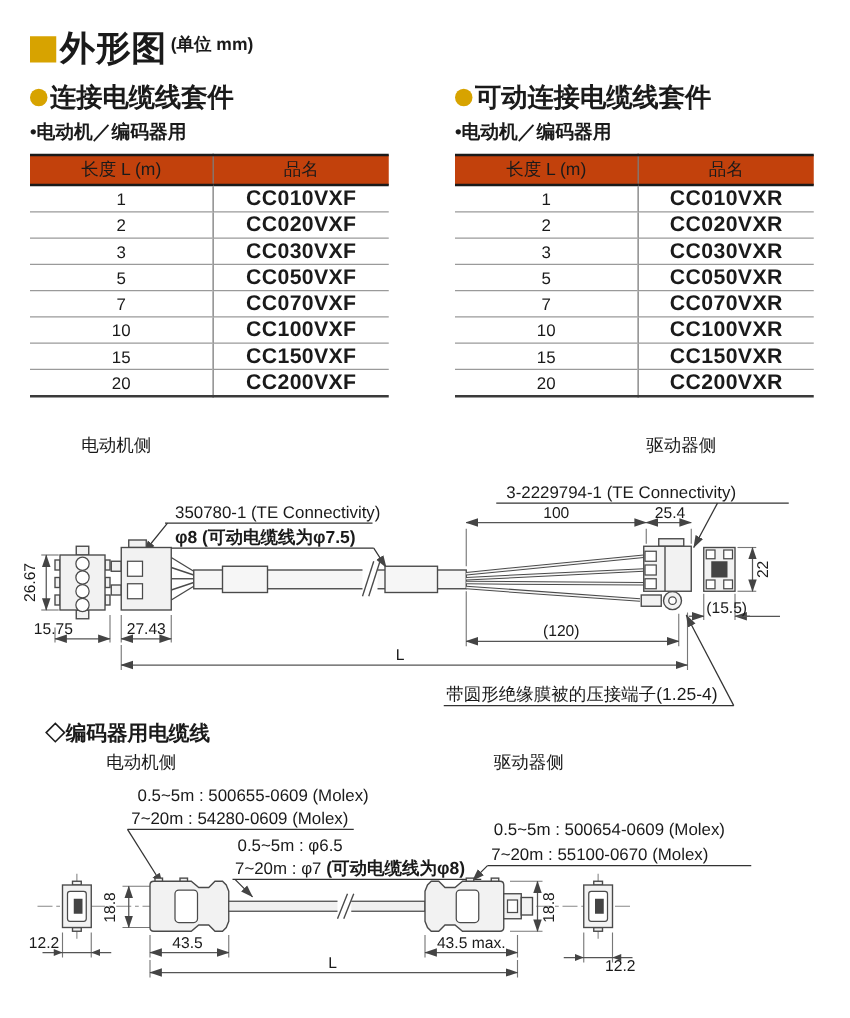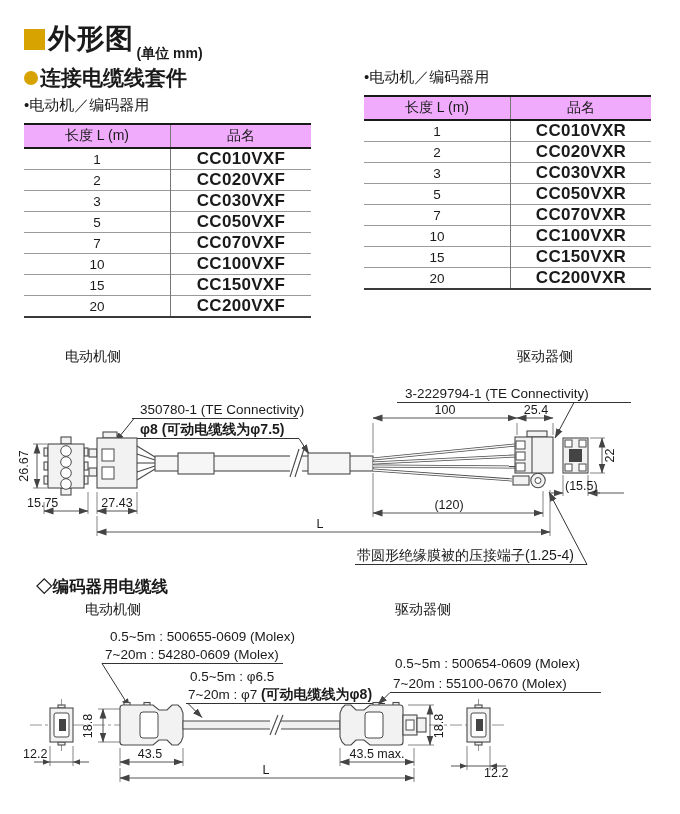--- a/index.html
+++ b/index.html
@@ -2,29 +2,29 @@
 <html><head>
 <meta charset="utf-8">
 <style>
   html,body{margin:0;padding:0;background:#fff;}
   #page{position:relative;width:680px;height:814px;background:#fff;overflow:hidden;
         font-family:"Liberation Sans",sans-serif;color:#1a1a1a;}
   
   #header{position:absolute;left:24px;top:26px;display:flex;align-items:flex-start;}
   .gold-square{width:21px;height:21px;background:#D7A300;margin-right:3px;margin-top:3px;}
   .page-title{font-size:28px;font-weight:bold;line-height:26px;letter-spacing:.5px;}
-  .page-unit{font-size:14px;font-weight:bold;margin-left:3px;margin-top:19px;}
+  .page-unit{font-size:14px;font-weight:bold;margin-left:3px;margin-top:1px;}
   
   .kit{position:absolute;width:300px;}
   .kit-title{display:flex;align-items:center;font-size:21px;font-weight:bold;}
   .gold-dot{width:14px;height:14px;border-radius:50%;background:#D7A300;margin-right:2px;flex:0 0 auto;}
-  .kit-sub{font-size:15px;font-weight:normal;margin-top:4px;}
+  .kit-sub{font-size:15px;font-weight:bold;margin-top:4px;}
   table.cable{border-collapse:collapse;margin-top:8px;width:287px;
               border-top:2px solid #1a1a1a;border-bottom:2px solid #3a3a3a;}
-  table.cable th{background:#f0abfc;font-weight:normal;font-size:14px;height:22px;
+  table.cable th{background:#c2410c;font-weight:normal;font-size:14px;height:22px;
                  border-bottom:2px solid #1a1a1a;padding:0;text-align:center;}
   table.cable td{font-size:13.5px;height:20px;padding:0;text-align:center;border-top:1px solid #9a9a9a;}
   table.cable tbody tr:first-child td{border-top:none;}
   table.cable .c1{width:146px;border-right:1px solid #777;}
   table.cable td.name{font-weight:bold;font-size:17px;letter-spacing:.3px;}
   
   .section-title{position:absolute;font-size:16.5px;font-weight:bold;}
   
   svg{position:absolute;overflow:visible;}
   svg text{font-family:"Liberation Sans",sans-serif;fill:#1a1a1a;}
@@ -95,20 +95,24 @@
           </tr>
         <tr>
             <td class="c1">20</td>
             <td class="name">CC200VXF</td>
           </tr>
       </tbody>
     </table>
   </div>
 
   <div class="kit" style="left:364px;top:64px;">
+    <div class="kit-title">
+      <span class="gold-dot"></span>
+      <span>可动连接电缆线套件</span>
+    </div>
     <div class="kit-sub">•电动机／编码器用</div>
     <table class="cable">
       <thead>
         <tr>
           <th class="c1">长度  L (m)</th>
           <th>品名</th>
         </tr>
       </thead>
       <tbody>
         <tr>

